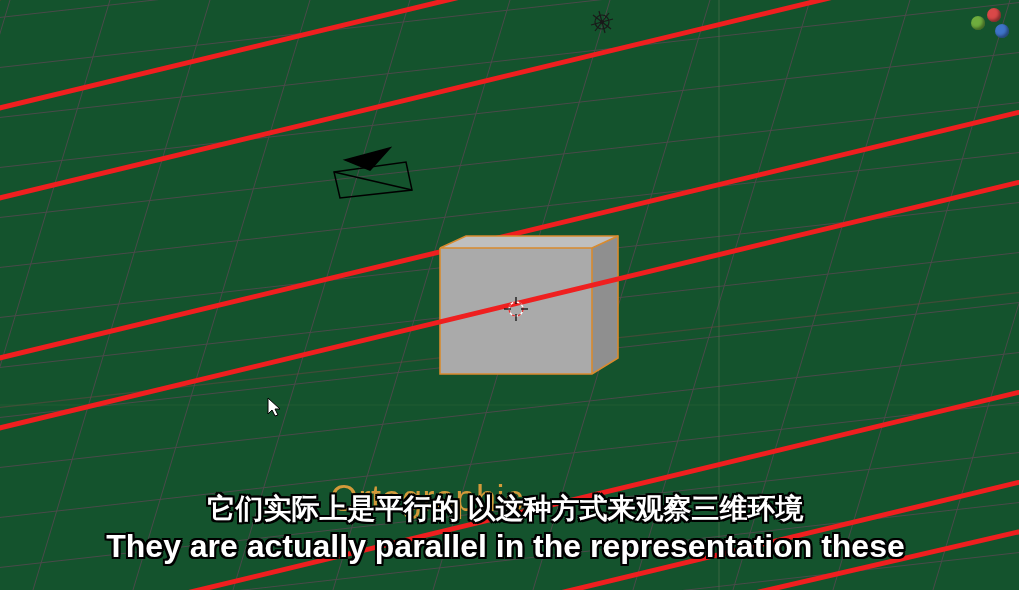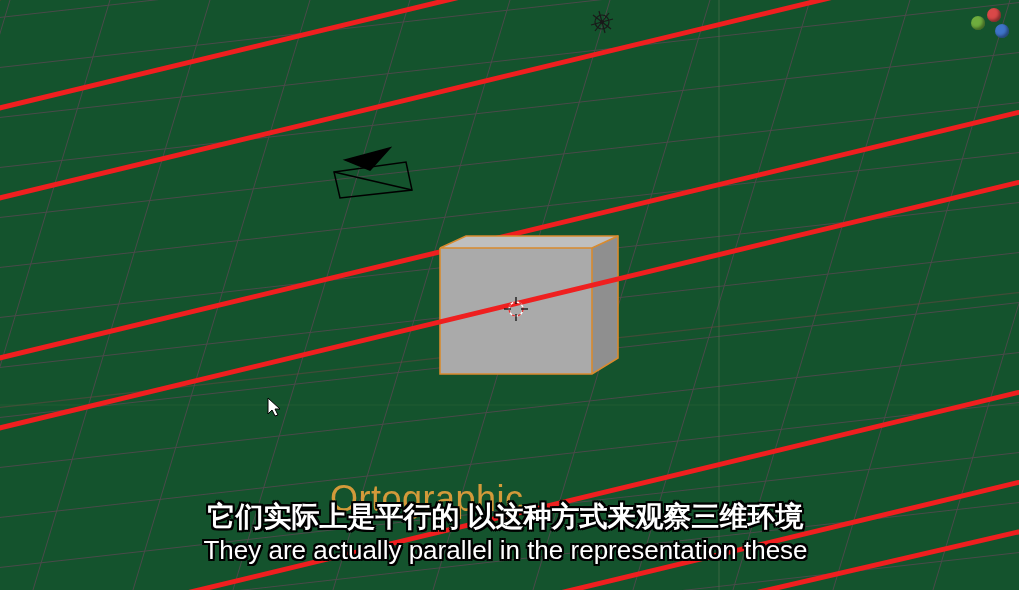--- a/index.html
+++ b/index.html
@@ -32,22 +32,22 @@
   .subtitle-block {
     position: absolute;
     left: 0; right: 8px;
     bottom: 24px;
     text-align: center;
     pointer-events: none;
   }
   .sub-line {
     display: block;
     color: #fff;
-    font-weight: 400;
-    font-size: 26px;
+    font-weight: 700;
+    font-size: 32px;
     line-height: 1.25;
     text-shadow:
       -2px -2px 0 #000,
        2px -2px 0 #000,
       -2px  2px 0 #000,
        2px  2px 0 #000,
        0   -2px 0 #000,
        0    2px 0 #000,
       -2px  0   0 #000,
        2px  0   0 #000;

